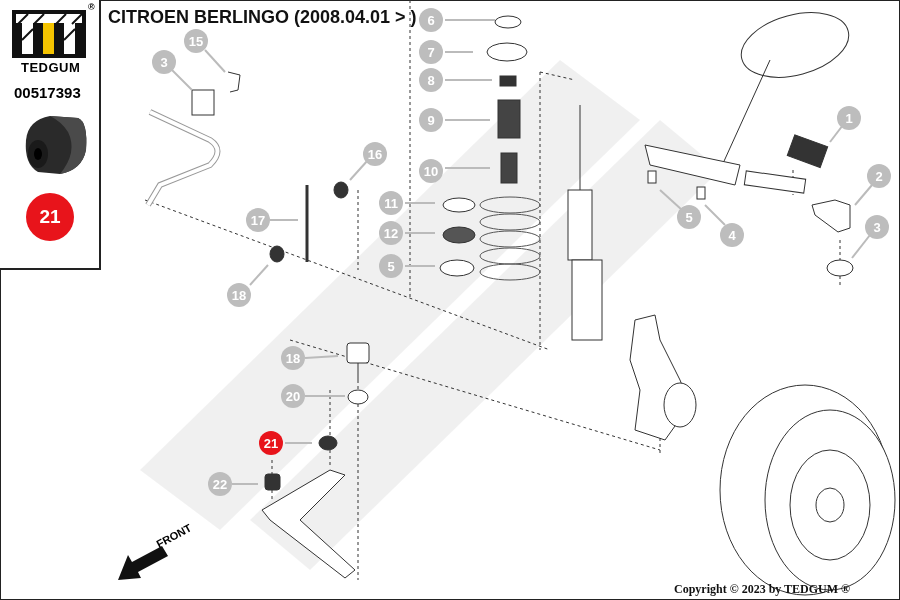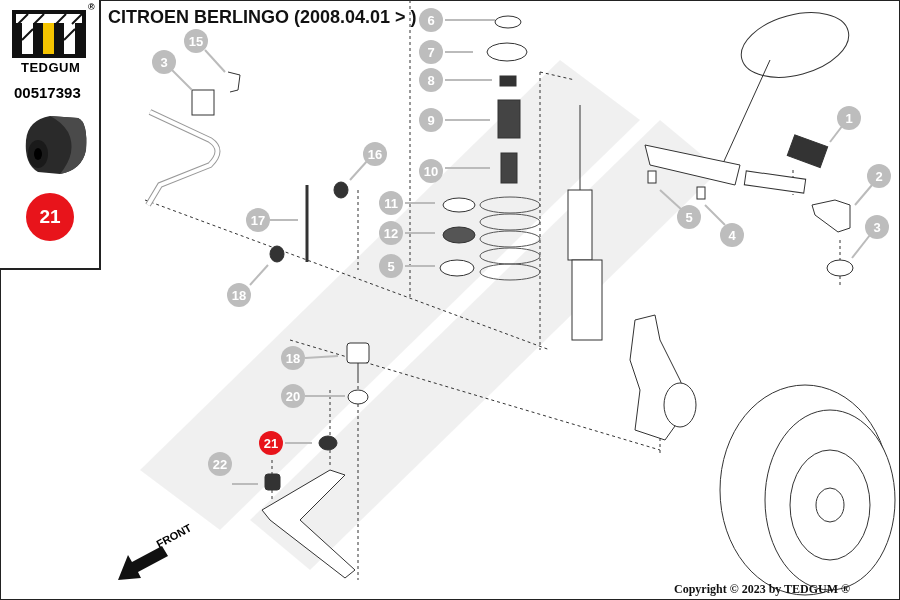--- a/index.html
+++ b/index.html
@@ -181,17 +181,17 @@
 <div class="callout" style="left:379px;top:221px">12</div>
 <div class="callout" style="left:379px;top:254px">5</div>
 <div class="callout" style="left:152px;top:50px">3</div>
 <div class="callout" style="left:184px;top:29px">15</div>
 <div class="callout" style="left:363px;top:142px">16</div>
 <div class="callout" style="left:246px;top:208px">17</div>
 <div class="callout" style="left:227px;top:283px">18</div>
 <div class="callout" style="left:281px;top:346px">18</div>
 <div class="callout" style="left:281px;top:384px">20</div>
 <div class="callout active" style="left:259px;top:431px">21</div>
-<div class="callout" style="left:208px;top:452px">22</div>
+<div class="callout" style="left:208px;top:472px">22</div>
 
 <div class="front">FRONT</div>
 
 <div class="copyright">Copyright © 2023 by TEDGUM ®</div>
 
 </body></html>

